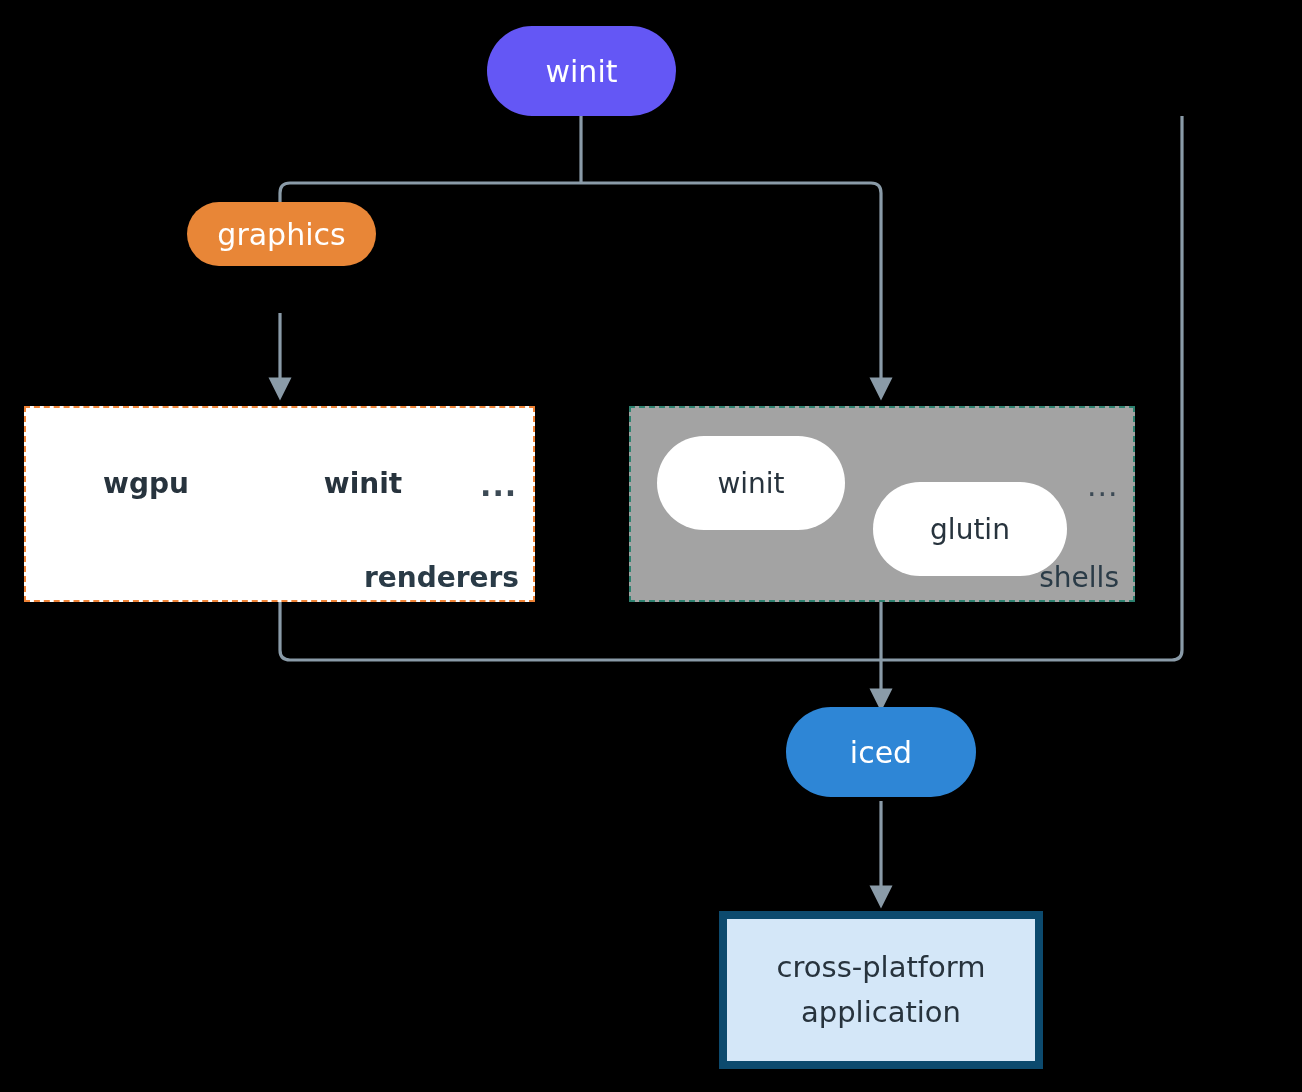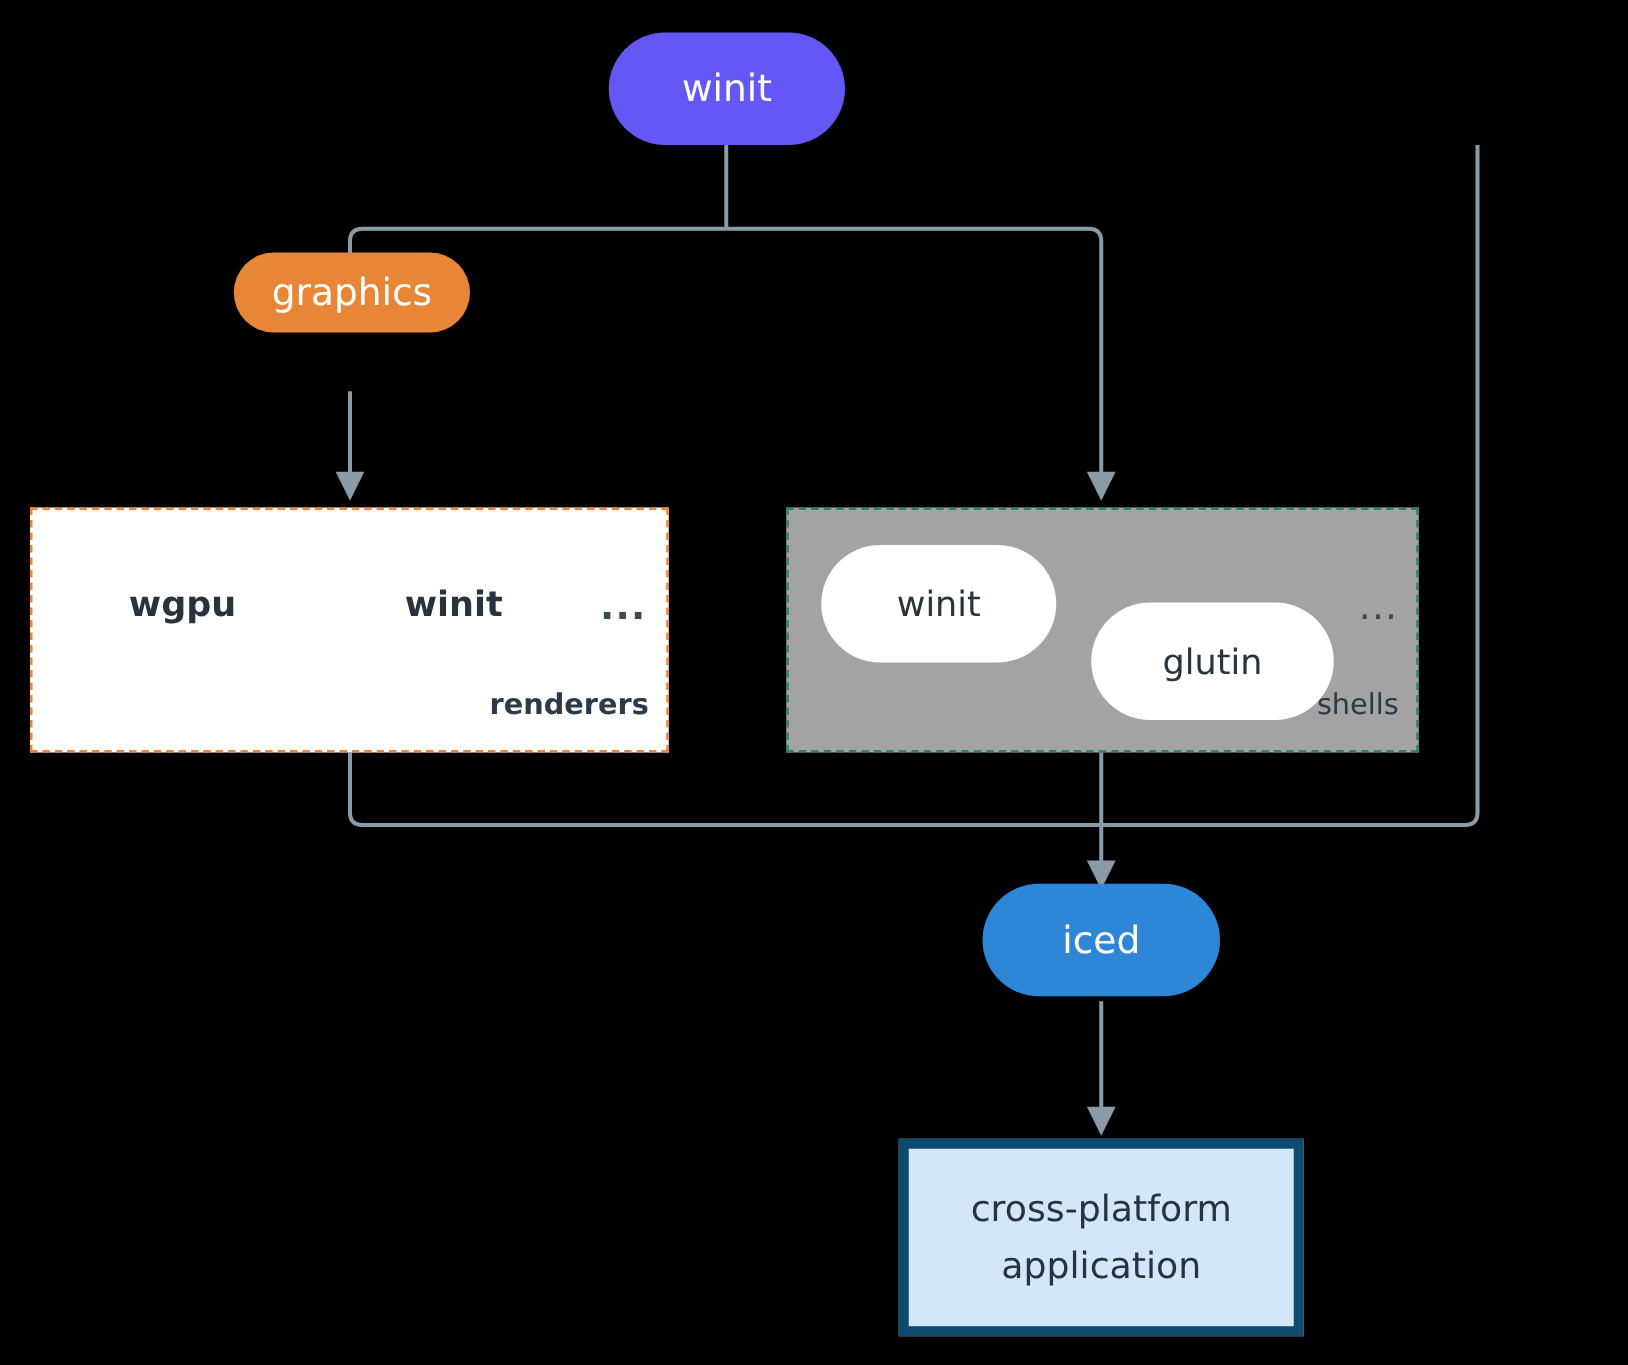--- a/index.html
+++ b/index.html
@@ -66,22 +66,22 @@
     border: 2px dashed #F08437;
     font-weight: bold;
   }
   .cluster-shells {
     background: #a3a3a3;
     border: 2px dashed #2E8270;
   }
   .cluster-title {
     position: absolute;
     right: 14px;
-    bottom: 23px;
-    font-size: 23px;
+    bottom: 6px;
+    font-size: 28px;
     color: #2A3B47;
   }
   .leaf {
     position: absolute;
     box-sizing: border-box;
     background: #FFFFFF;
     border-radius: 999px;
     display: flex;
     align-items: center;
     justify-content: center;

